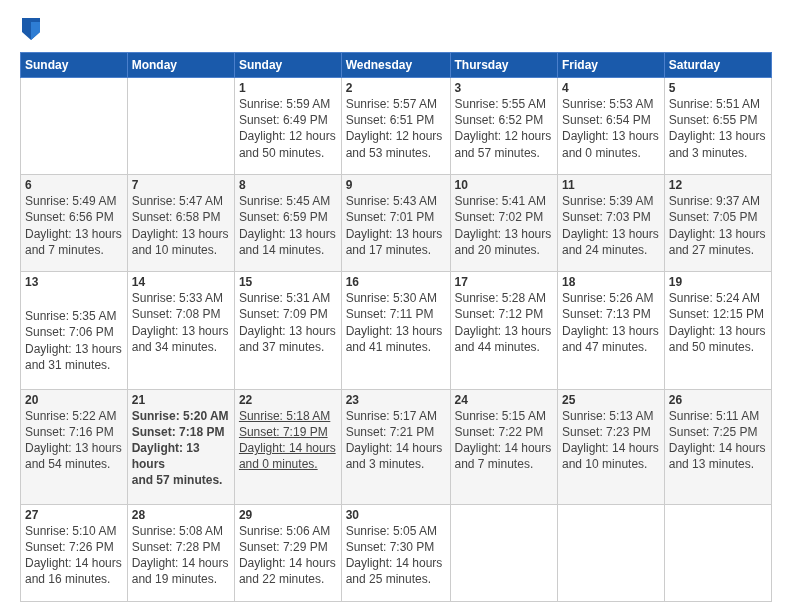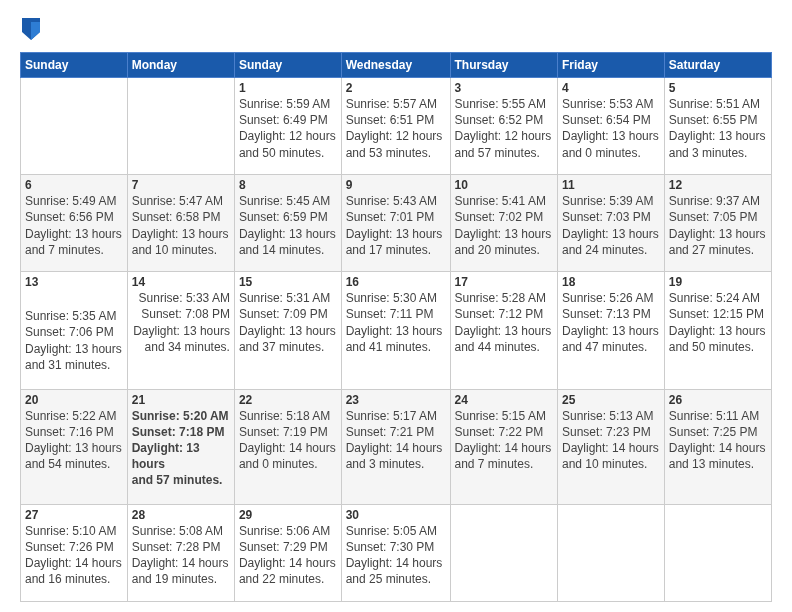--- a/index.html
+++ b/index.html
@@ -232,21 +232,21 @@
         <tr>
           <td>
             <span class="day-num">13</span>
             <div class="day-info" style="white-space: pre-line; margin-top: 19px;">Sunrise: 5:35 AM
 Sunset: 7:06 PM
 Daylight: 13 hours
 and 31 minutes.</div>
           </td>
           <td>
             <span class="day-num">14</span>
-            <div class="day-info" style="white-space: pre-line; text-align: right;">Sunrise: 5:33 AM
+            <div class="day-info" style="white-space: pre-line;">Sunrise: 5:33 AM
 Sunset: 7:08 PM
 Daylight: 13 hours
 and 34 minutes.</div>
           </td>
           <td>
             <span class="day-num">15</span>
             <div class="day-info" style="white-space: pre-line;">Sunrise: 5:31 AM
 Sunset: 7:09 PM
 Daylight: 13 hours
 and 37 minutes.</div>
@@ -290,21 +290,21 @@
           </td>
           <td>
             <span class="day-num">21</span>
             <div class="day-info" style="white-space: pre-line; font-weight: bold;">Sunrise: 5:20 AM
 Sunset: 7:18 PM
 Daylight: 13 hours
 and 57 minutes.</div>
           </td>
           <td>
             <span class="day-num">22</span>
-            <div class="day-info" style="white-space: pre-line;">Sunrise: 5:18 AM
+            <div class="day-info" style="white-space: pre-line; text-decoration: underline;">Sunrise: 5:18 AM
 Sunset: 7:19 PM
 Daylight: 14 hours
 and 0 minutes.</div>
           </td>
           <td>
             <span class="day-num">23</span>
             <div class="day-info" style="white-space: pre-line;">Sunrise: 5:17 AM
 Sunset: 7:21 PM
 Daylight: 14 hours
 and 3 minutes.</div>

